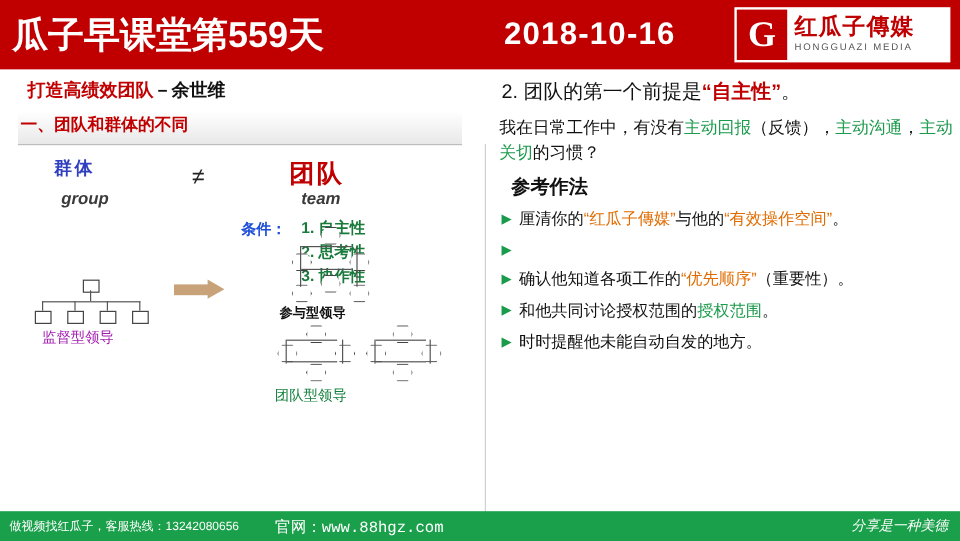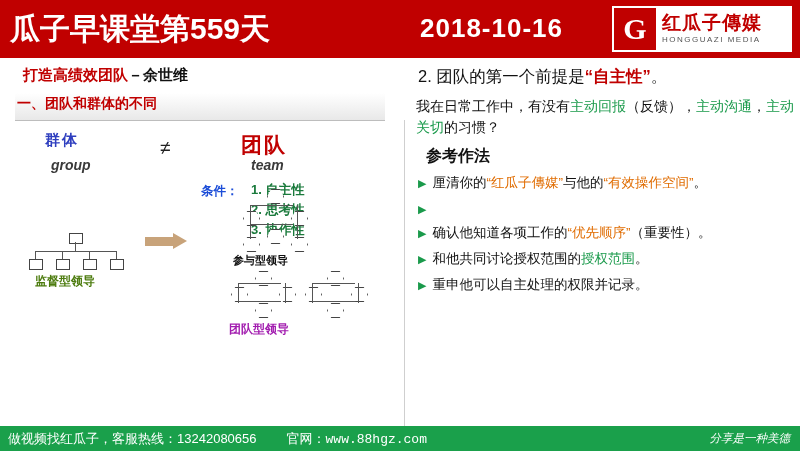--- a/index.html
+++ b/index.html
@@ -175,29 +175,29 @@
     color: #1d4ed8; font-size: 12.5px; font-weight: bold;
   }
   .cond-list {
     position: absolute; left: 246px; top: 55px;
     color: #1a7a3c; font-size: 13px; font-weight: bold;
     line-height: 1.55;
   }
 
   .lbl-sup {
     position: absolute; left: 30px; top: 148px;
-    font-size: 12px; font-weight: bold; color: #4d7c0f;
+    font-size: 12px; font-weight: normal; color: #a21caf;
   }
   .lbl-part {
     position: absolute; left: 228px; top: 128px;
     font-size: 11px; font-weight: bold; color: #111111;
   }
   .lbl-teamtype {
     position: absolute; left: 224px; top: 196px;
-    font-size: 12px; font-weight: bold; color: #a21caf;
+    font-size: 12px; font-weight: normal; color: #15803d;
   }
   .arrow {
     position: absolute; left: 140px; top: 108px;
     width: 44px; height: 16px;
   }
   .arrow .shaft {
     position: absolute; left: 0; top: 4px;
     width: 30px; height: 9px; background: #c8a37a;
   }
   .arrow .head {
@@ -268,21 +268,21 @@
   .footer {
     position: absolute;
     left: 0; top: 426px;
     width: 800px; height: 25px;
     background: #1aa04b;
     display: flex;
     align-items: center;
   }
   .footer-left {
     color: #ffffff;
-    font-size: 13px;
+    font-size: 10px;
     margin-left: 8px;
   }
   .footer-mid {
     color: #ffffff;
     font-size: 13px;
     margin-left: 30px;
     font-family: Liberation Mono, monospace;
   }
   .footer-right {
     position: absolute;
@@ -408,21 +408,21 @@
         <div class="bullet">
           <span class="dot">▶</span>
           <span><span>确认他知道各项工作的</span><span class="o">“优先顺序”</span><span>（重要性）。</span></span>
         </div>
         <div class="bullet">
           <span class="dot">▶</span>
           <span><span>和他共同讨论授权范围的</span><span class="g">授权范围</span><span>。</span></span>
         </div>
         <div class="bullet">
           <span class="dot">▶</span>
-          <span>重申他可以自主处理的权限并记录。</span>
+          <span>时时提醒他未能自动自发的地方。</span>
         </div>
       </div>
     </div>
   </div>
 
   <div class="footer">
     <div class="footer-left">做视频找红瓜子，客服热线：13242080656</div>
     <div class="footer-mid">官网：www.88hgz.com</div>
     <div class="footer-right">分享是一种美德</div>
   </div>

